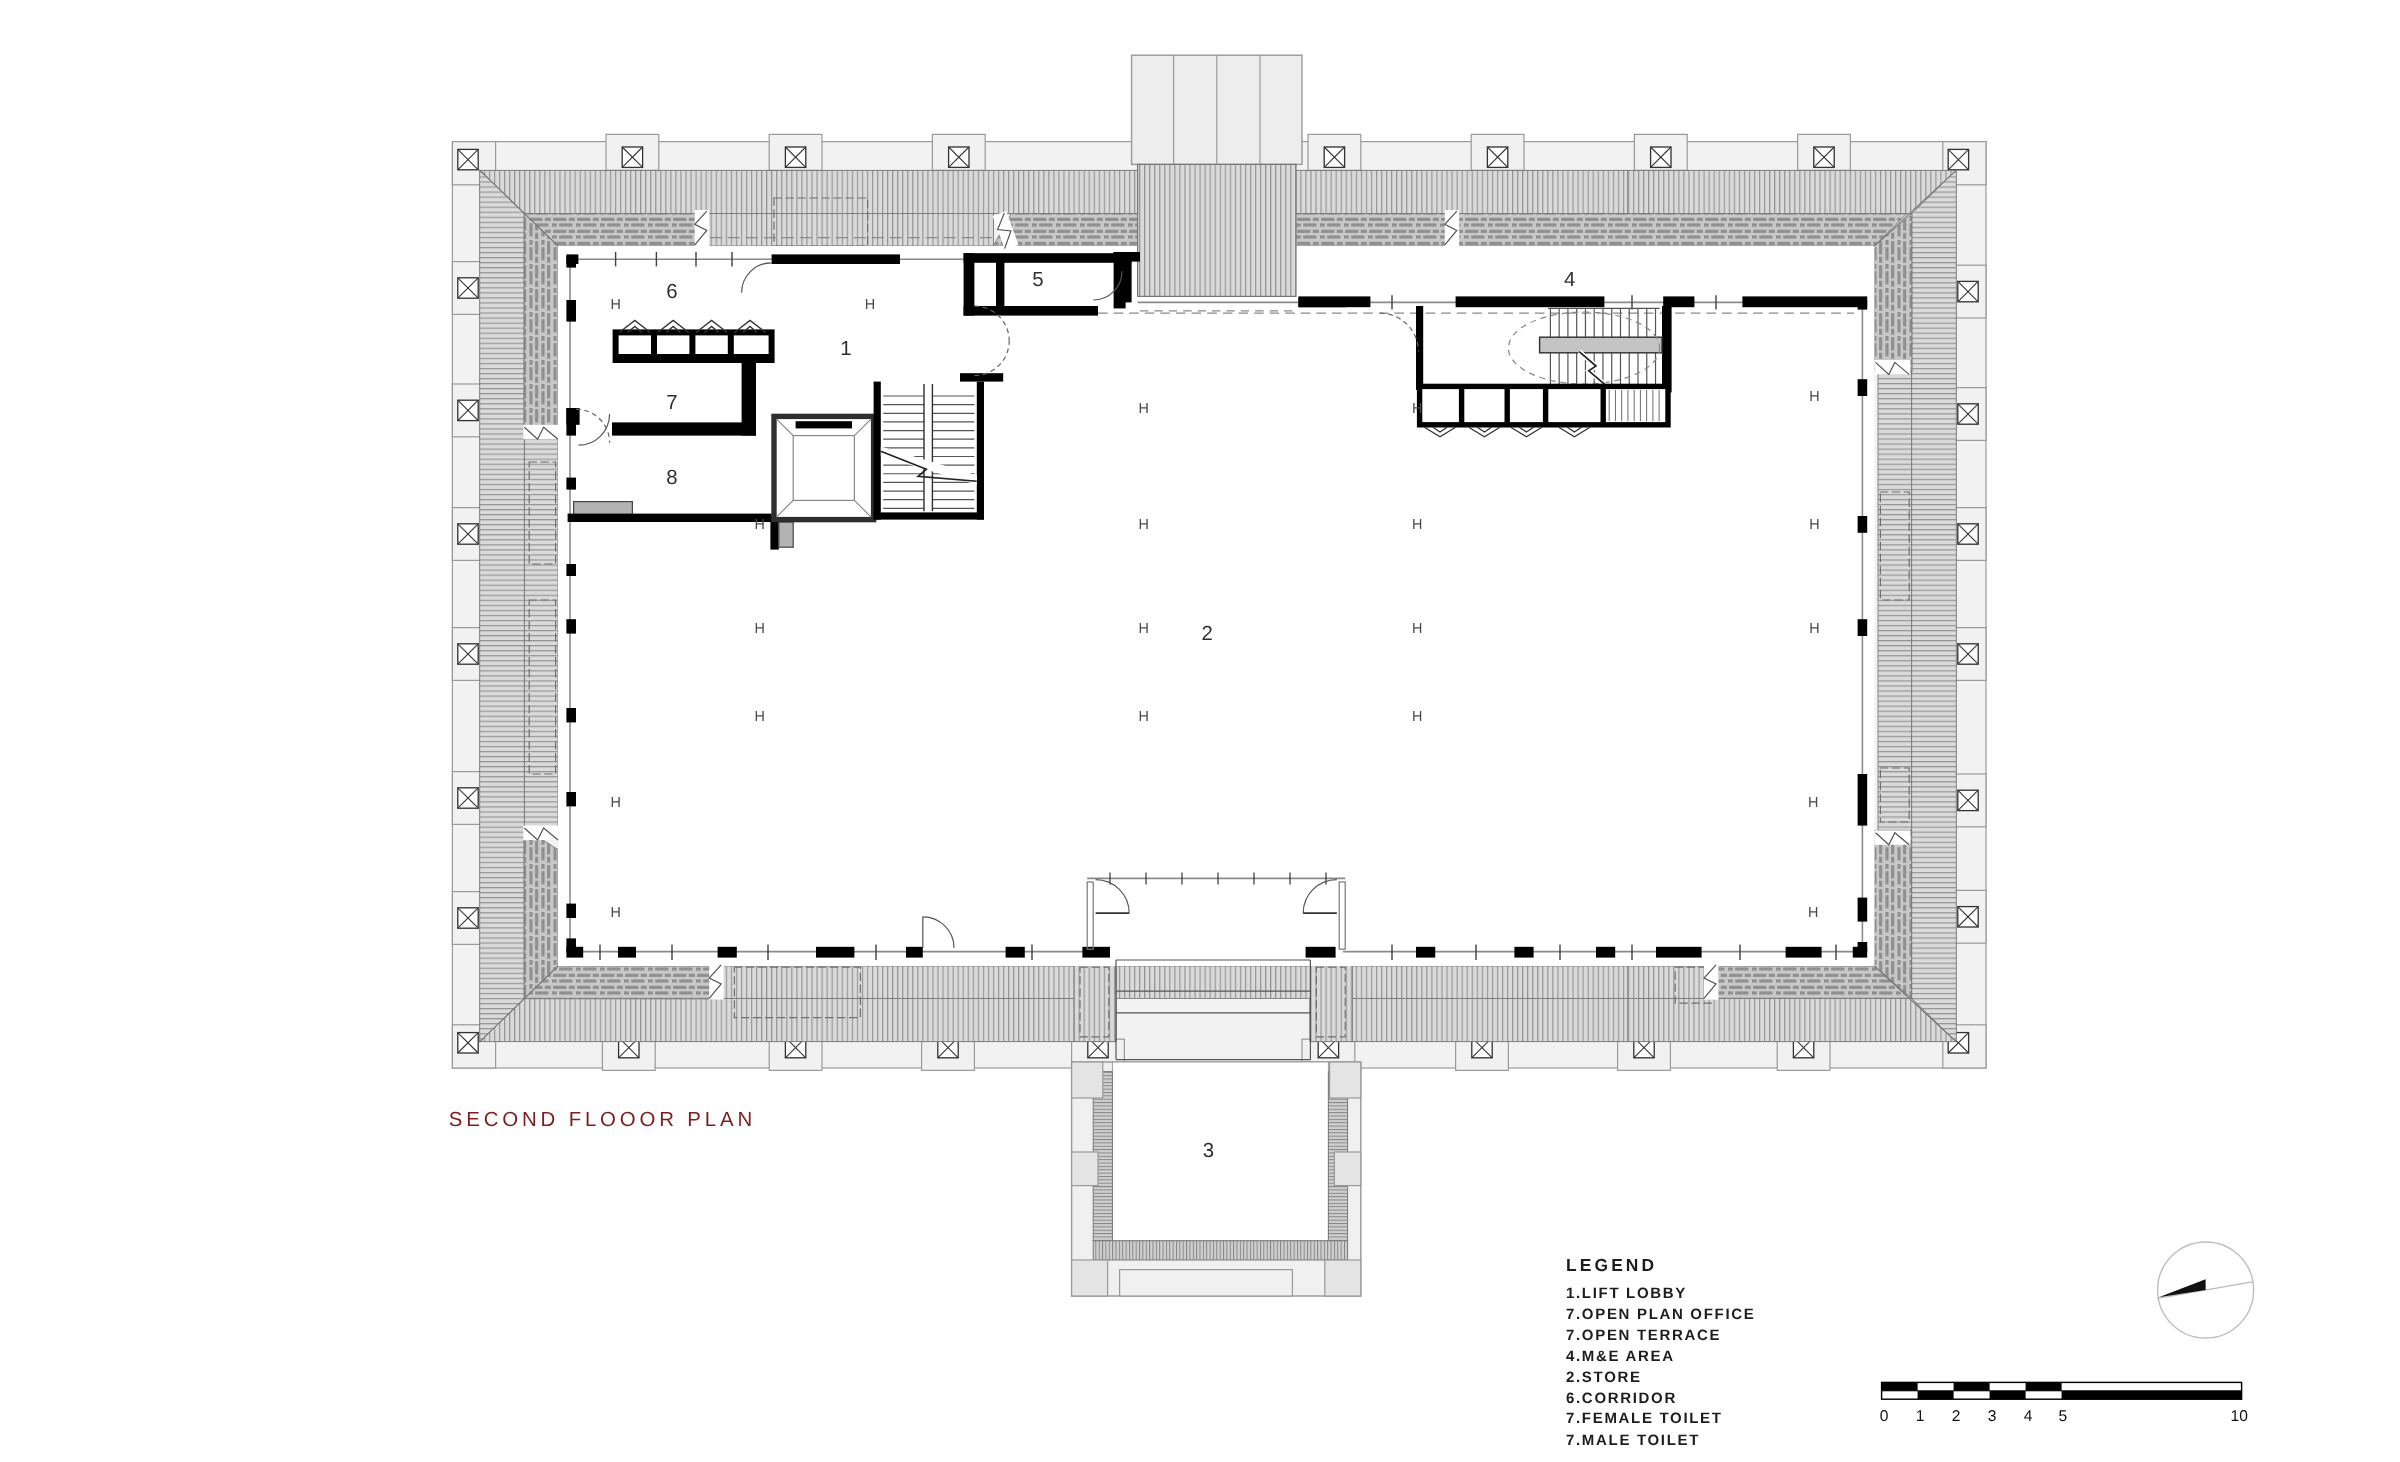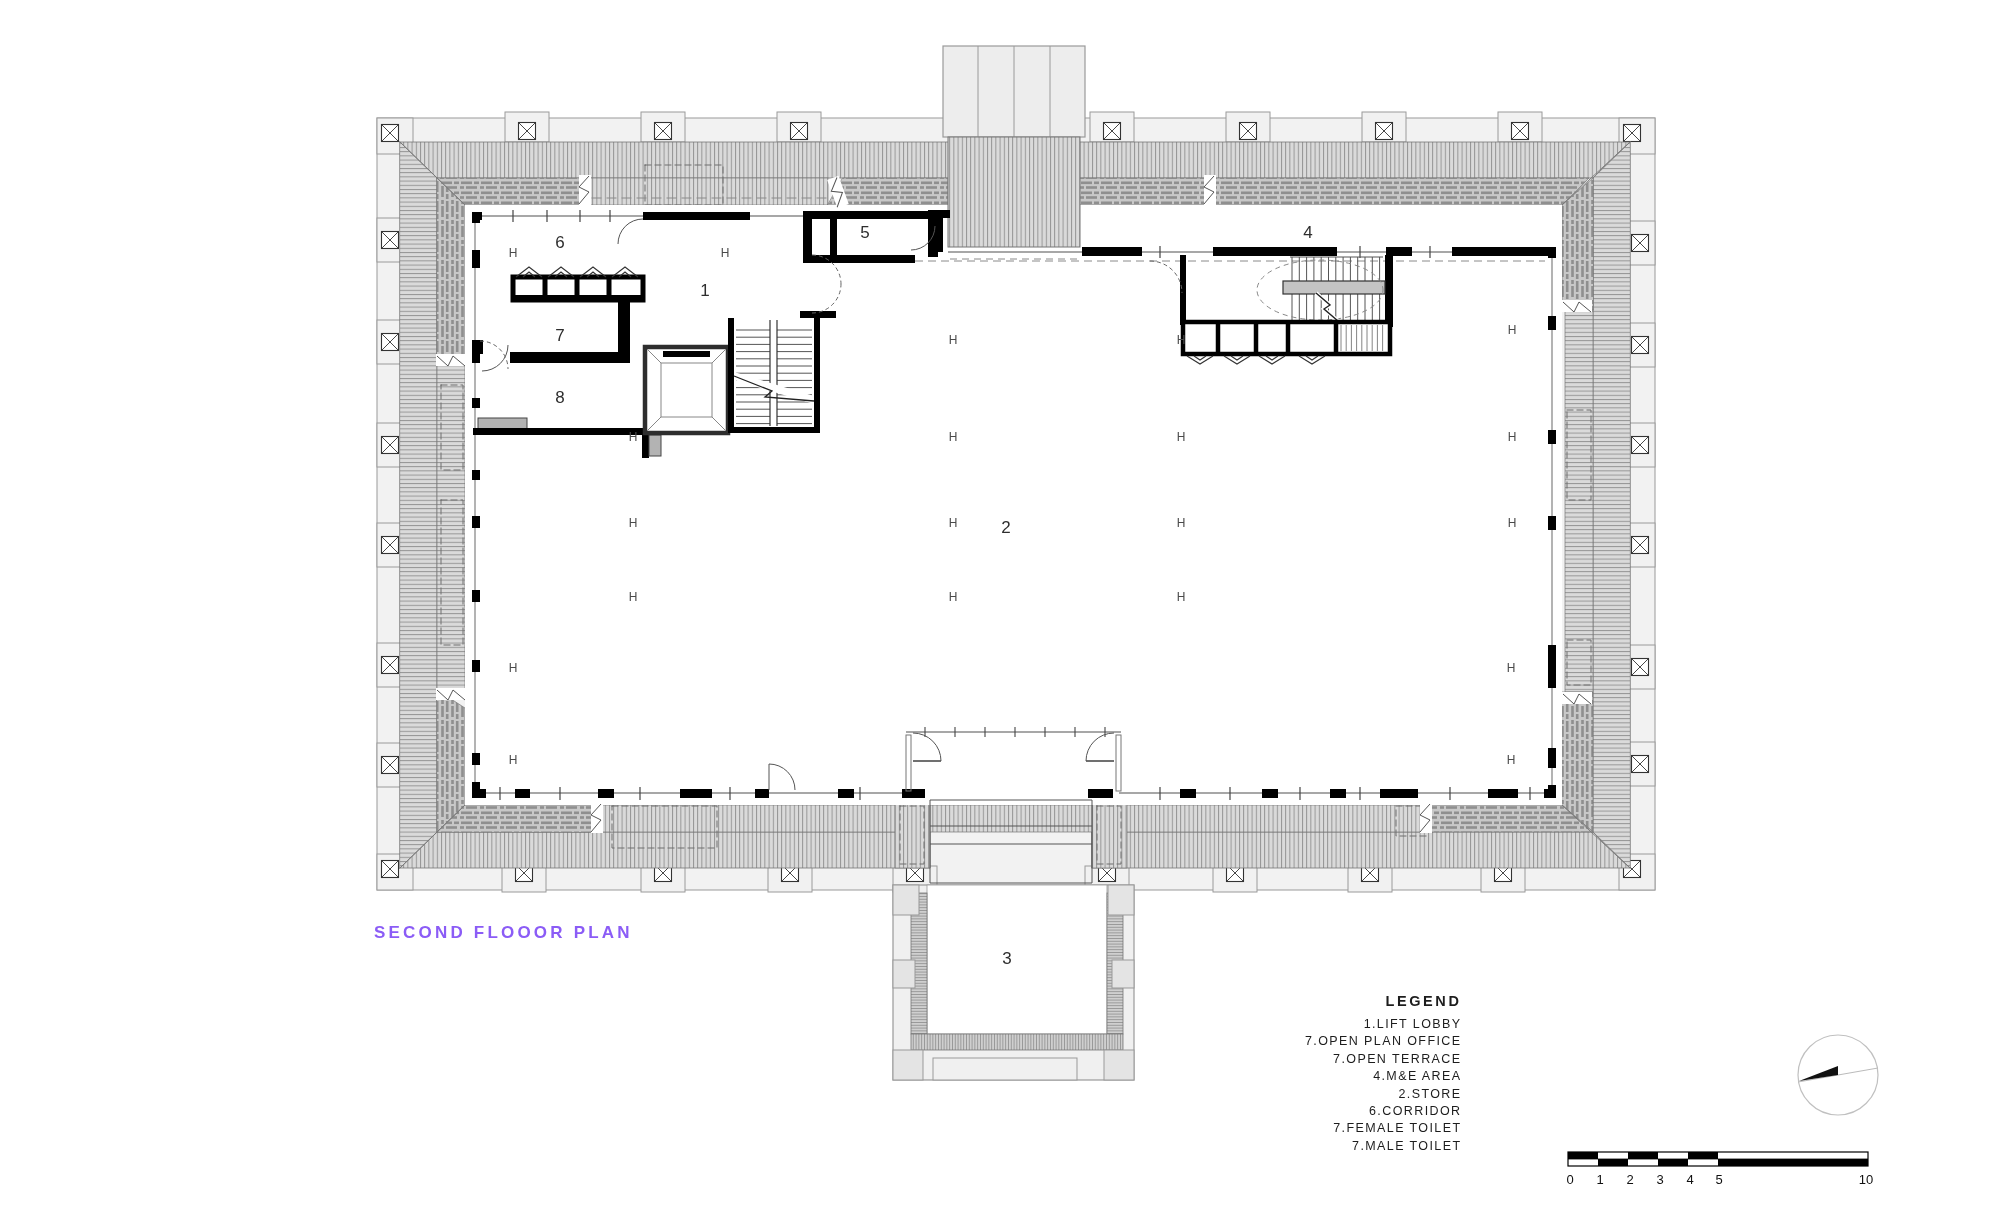--- a/index.html
+++ b/index.html
@@ -1,23 +1,23 @@
 <!DOCTYPE html>
 <html><head>
 <meta charset="utf-8">
 <style>
   html,body{margin:0;padding:0;background:#ffffff;}
   .canvas{position:relative;width:2000px;height:1218px;background:#fff;overflow:hidden;
           font-family:"Liberation Sans",sans-serif;color:#1d1d1d;}
   #plan-svg{position:absolute;left:0;top:0;}
-  .drawing-title{position:absolute;left:374px;top:923px;font-size:17px;font-weight:700;
-          letter-spacing:3.2px;color:#8b5cf6;white-space:nowrap;}
-  .legend{position:absolute;left:1305px;top:993px;text-align:right;}
+  .drawing-title{position:absolute;left:374px;top:923px;font-size:17px;font-weight:400;
+          letter-spacing:3.2px;color:#7f1d1d;white-space:nowrap;}
+  .legend{position:absolute;left:1305px;top:1047px;}
   .legend-heading{font-size:14.5px;font-weight:700;letter-spacing:2.6px;margin-bottom:7px;}
-  .legend-item{font-size:12.5px;letter-spacing:1.4px;line-height:17.4px;font-weight:400;white-space:nowrap;}
+  .legend-item{font-size:12.5px;letter-spacing:1.4px;line-height:17.4px;font-weight:700;white-space:nowrap;}
   svg text{font-family:"Liberation Sans",sans-serif;}
   .room-num{font-size:17px;fill:#2e2e2e;}
   .colmark{font-size:12px;fill:#4a4a4a;letter-spacing:0;}
   .scale-num{font-size:13px;fill:#111;}
 </style>
 </head>
 <body>
 
 <div class="canvas">
 

